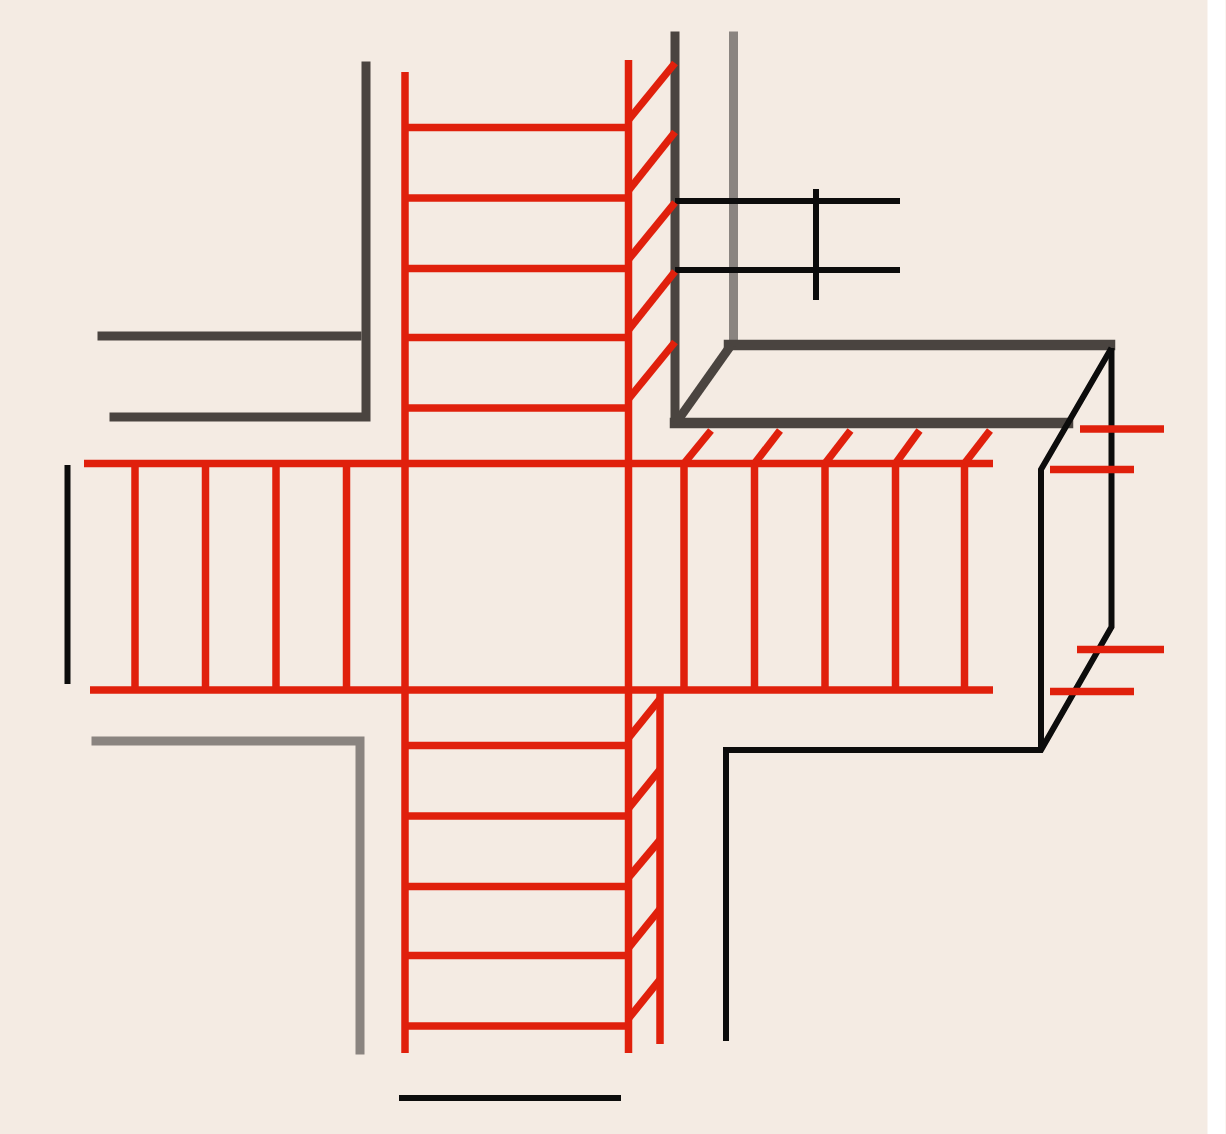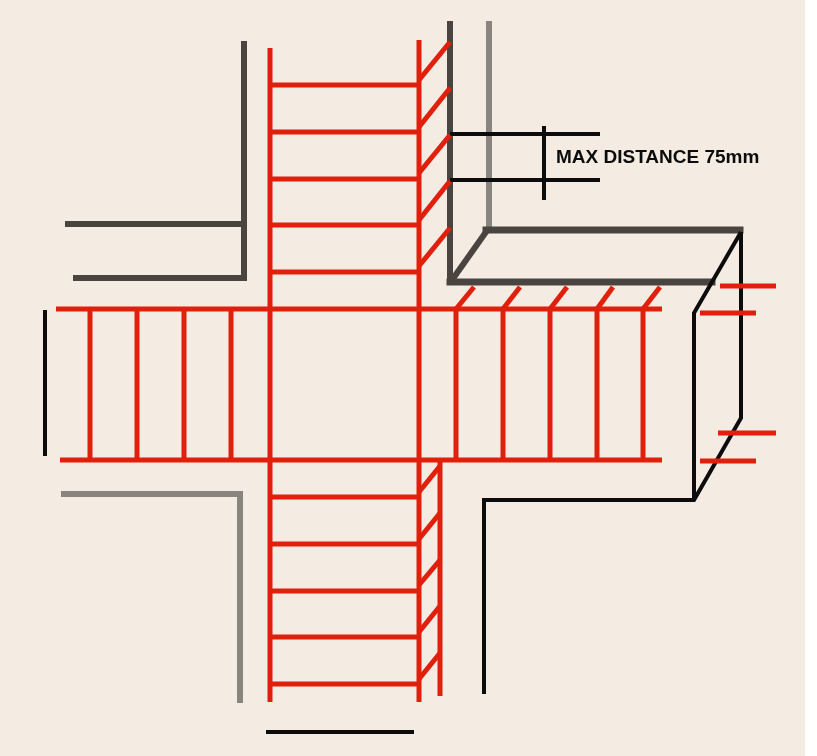--- a/index.html
+++ b/index.html
@@ -102,15 +102,14 @@
       <line x1="419" y1="632" x2="440" y2="606"></line>
       <line x1="419" y1="679" x2="440" y2="653"></line>
 
       <line x1="720" y1="286" x2="776" y2="286"></line>
       <line x1="700" y1="313" x2="756" y2="313"></line>
       <line x1="718" y1="433" x2="776" y2="433"></line>
       <line x1="700" y1="461" x2="756" y2="461"></line>
     </g>
   </svg>
 
-  <div class="label">MAX DISTANCE 75mm</div>
   <div class="strip"></div>
 </div>
 
 </body></html>

